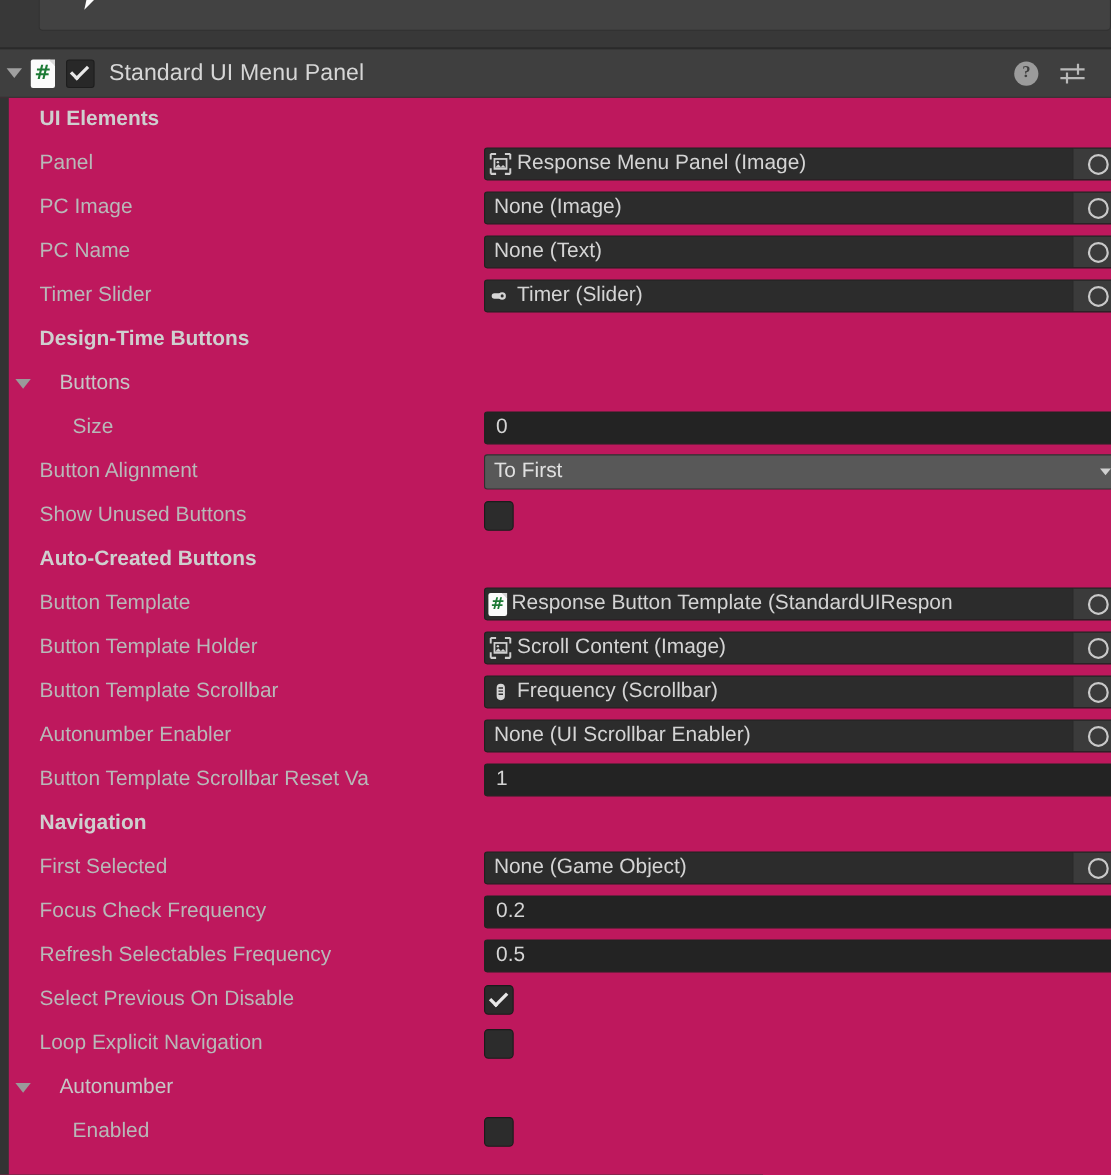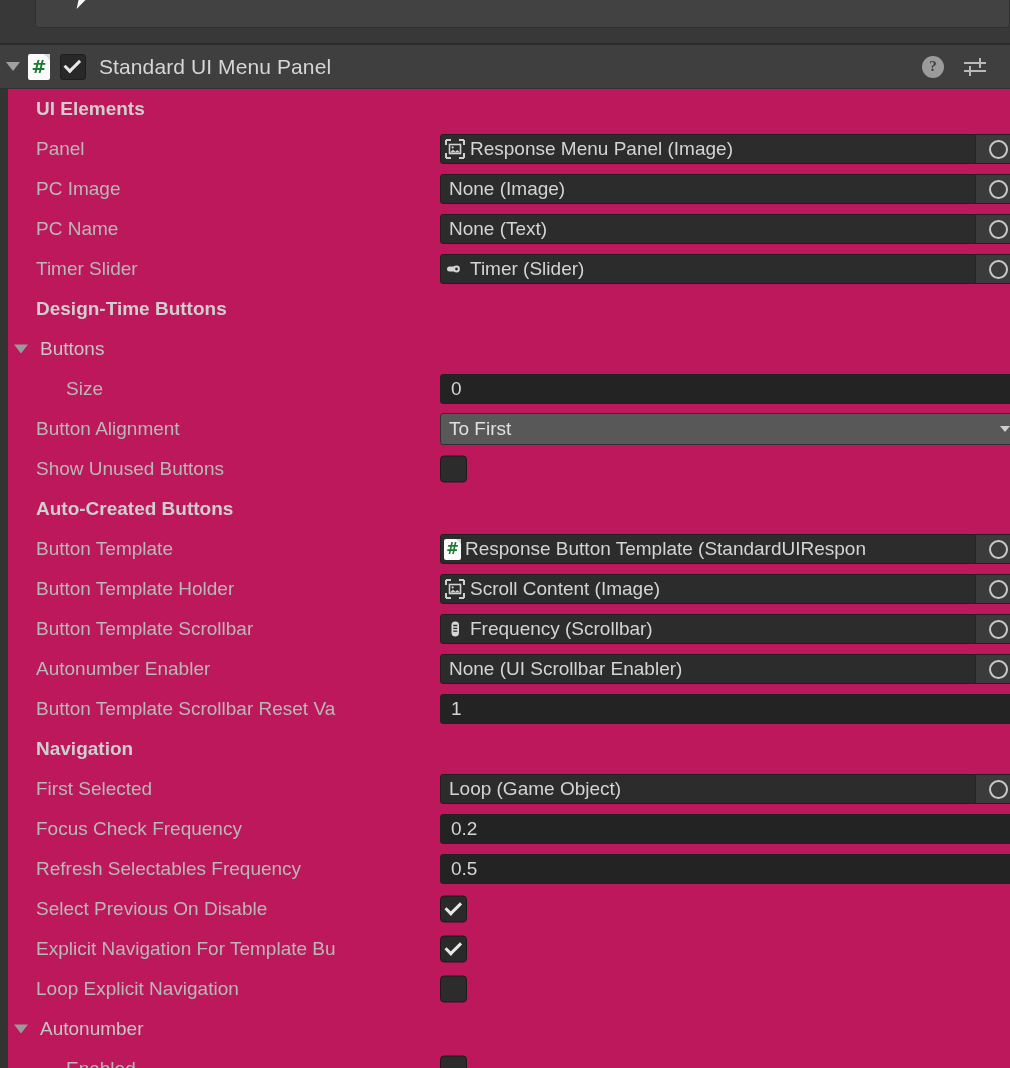--- a/index.html
+++ b/index.html
@@ -140,21 +140,21 @@
   .lbl.clip { width: 405px; }
 
   .foldout-row .arrow-small {
     position: absolute; left: 14px; top: 50%; transform: translateY(-50%);
     width: 0; height: 0;
     border-left: 7px solid transparent;
     border-right: 7px solid transparent;
     border-top: 9px solid #9a9a9a;
     cursor: pointer;
   }
-  .foldout-row .lbl { left: 40px; font-weight: normal; color: #c6c6c6; }
+  .foldout-row .lbl { left: 54px; font-weight: normal; color: #c6c6c6; }
 
   
   .field {
     position: absolute; left: 440px; right: -6px; top: 50%;
     transform: translateY(-50%);
     height: 30px;
     background: #232323;
     border: 1px solid #222222;
     border-radius: 3px;
     display: flex; align-items: center;
@@ -415,21 +415,21 @@
           <div class="field num">
             <span class="fval">1</span>
           </div>
         </div>
         <div class="row row-section">
           <div class="sec-label">Navigation</div>
         </div>
         <div class="row">
           <div class="lbl">First Selected</div>
           <div class="field objref">
-            <span class="fval" style="padding-left: 8px;">Loop (Game Object)</span>
+            <span class="fval" style="padding-left: 8px;">None (Game Object)</span>
             <div class="obj-picker">
               <div class="picker-circle"></div>
             </div>
           </div>
         </div>
         <div class="row">
           <div class="lbl">Focus Check Frequency</div>
           <div class="field num">
             <span class="fval">0.2</span>
           </div>
@@ -440,26 +440,20 @@
             <span class="fval">0.5</span>
           </div>
         </div>
         <div class="row">
           <div class="lbl">Select Previous On Disable</div>
           <div class="checkbox on">
             <span class="check-glyph"></span>
           </div>
         </div>
         <div class="row">
-          <div class="lbl clip">Explicit Navigation For Template Bu</div>
-          <div class="checkbox on">
-            <span class="check-glyph"></span>
-          </div>
-        </div>
-        <div class="row">
           <div class="lbl">Loop Explicit Navigation</div>
           <div class="checkbox"></div>
         </div>
         <div class="row foldout-row">
           <div class="arrow-small"></div>
           <div class="lbl">Autonumber</div>
         </div>
         <div class="row">
           <div class="lbl indent">Enabled</div>
           <div class="checkbox"></div>

